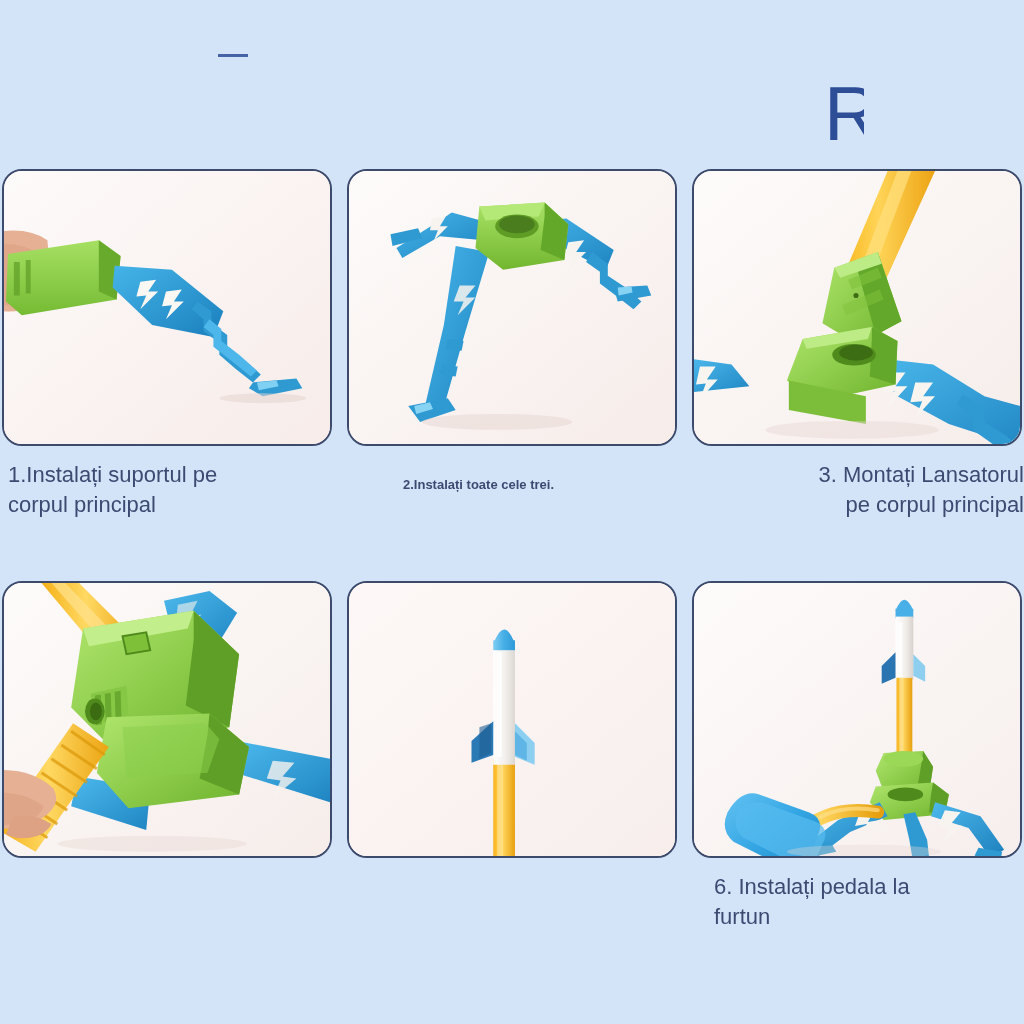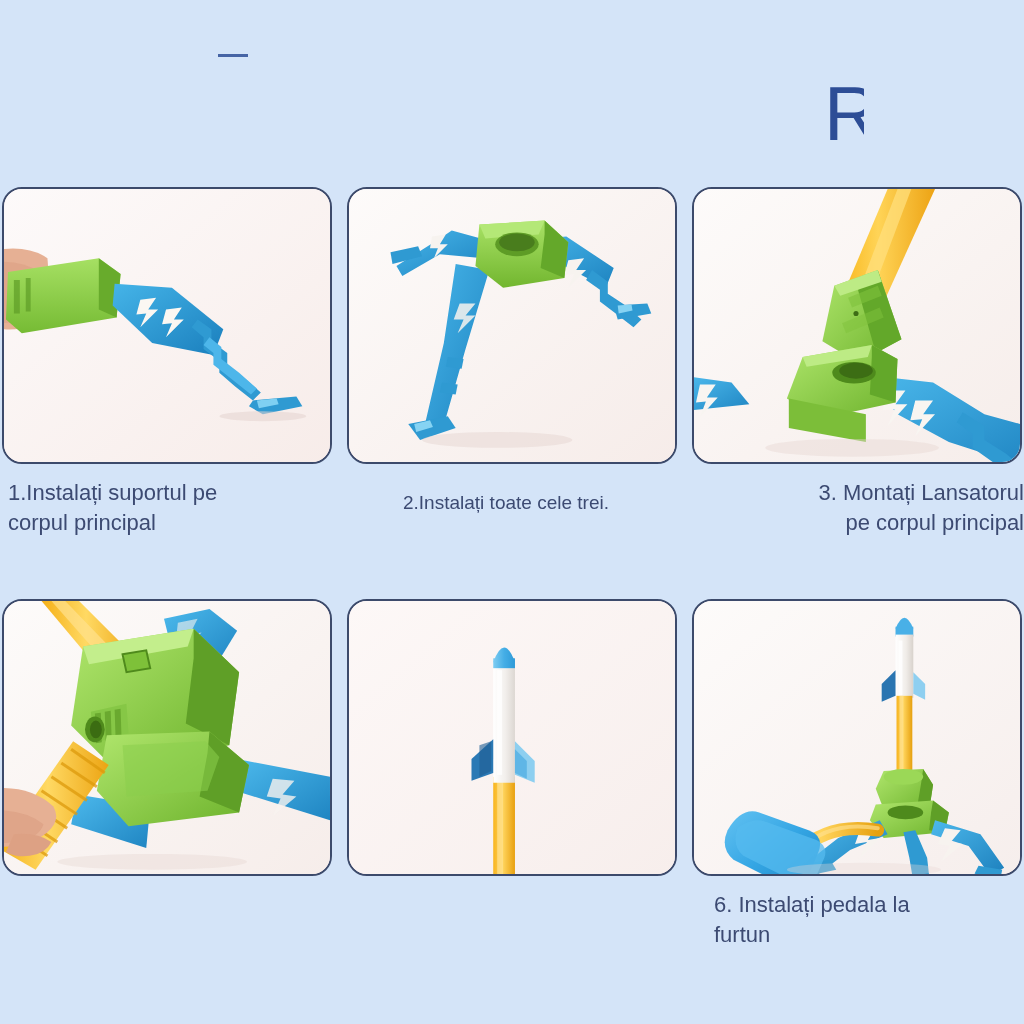--- a/index.html
+++ b/index.html
@@ -21,21 +21,21 @@
     font-size:76px;line-height:84px;font-weight:400;letter-spacing:1px;
     color:#2d4d96;white-space:nowrap;
   }
   .title-cut{
     position:absolute;left:824px;top:26px;
     font-size:76px;line-height:84px;color:#2d4d96;
     width:40px;overflow:hidden;white-space:nowrap;
   }
 
   
-  .grid{position:absolute;left:0;top:187px;width:1000px;}
+  .grid{position:absolute;left:0;top:169px;width:1000px;}
   .row{position:relative;width:1024px;height:412px;}
   .cell{position:absolute;top:0;width:332px;}
   .cell.c0{left:2px;}
   .cell.c1{left:347px;}
   .cell.c2{left:692px;}
 
   .photo{
     position:relative;width:330px;height:277px;
     border:2px solid #3c4a6b;border-radius:20px;
     background:#fbeeee;overflow:hidden;
@@ -43,21 +43,21 @@
   }
   .photo .scene{position:absolute;inset:0;}
 
   .caption{
     margin-top:14px;
     color:#3c4a72;
     font-size:22px;line-height:30px;
     white-space:pre-line;
   }
   .caption.indent1{padding-left:6px;}
-  .caption.small{font-size:19px;line-height:26px;padding-left:56px;padding-top:12px;}
+  .caption.small{font-size:13px;line-height:26px;padding-left:56px;padding-top:12px;font-weight:bold;}
   .caption.pad3{padding-left:14px;text-align:right;}
   .caption.pad4{padding-left:12px;}
   .caption.pad5{padding-left:10px;}
   .caption.pad6{padding-left:22px;}
 
   svg{display:block;}
 </style>
 </head>
 <body>
 

